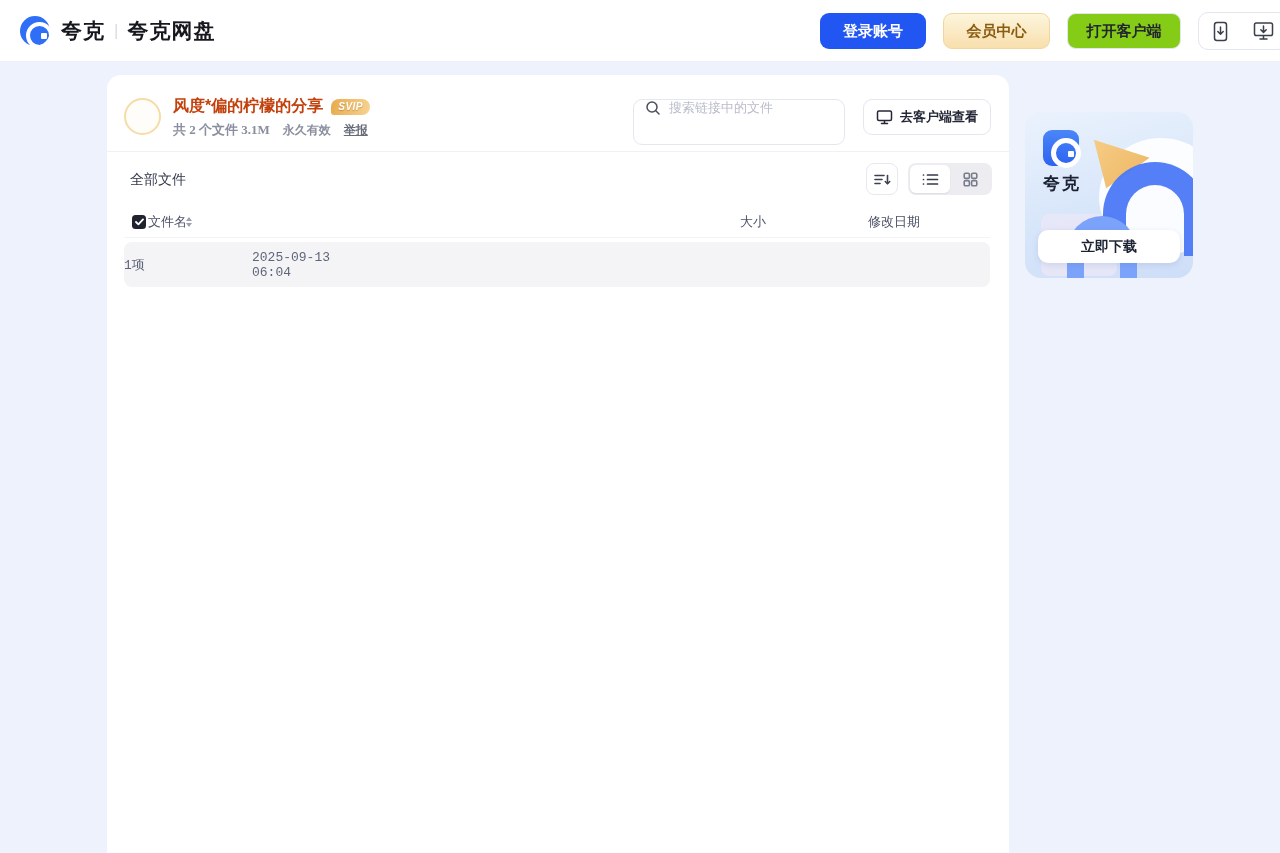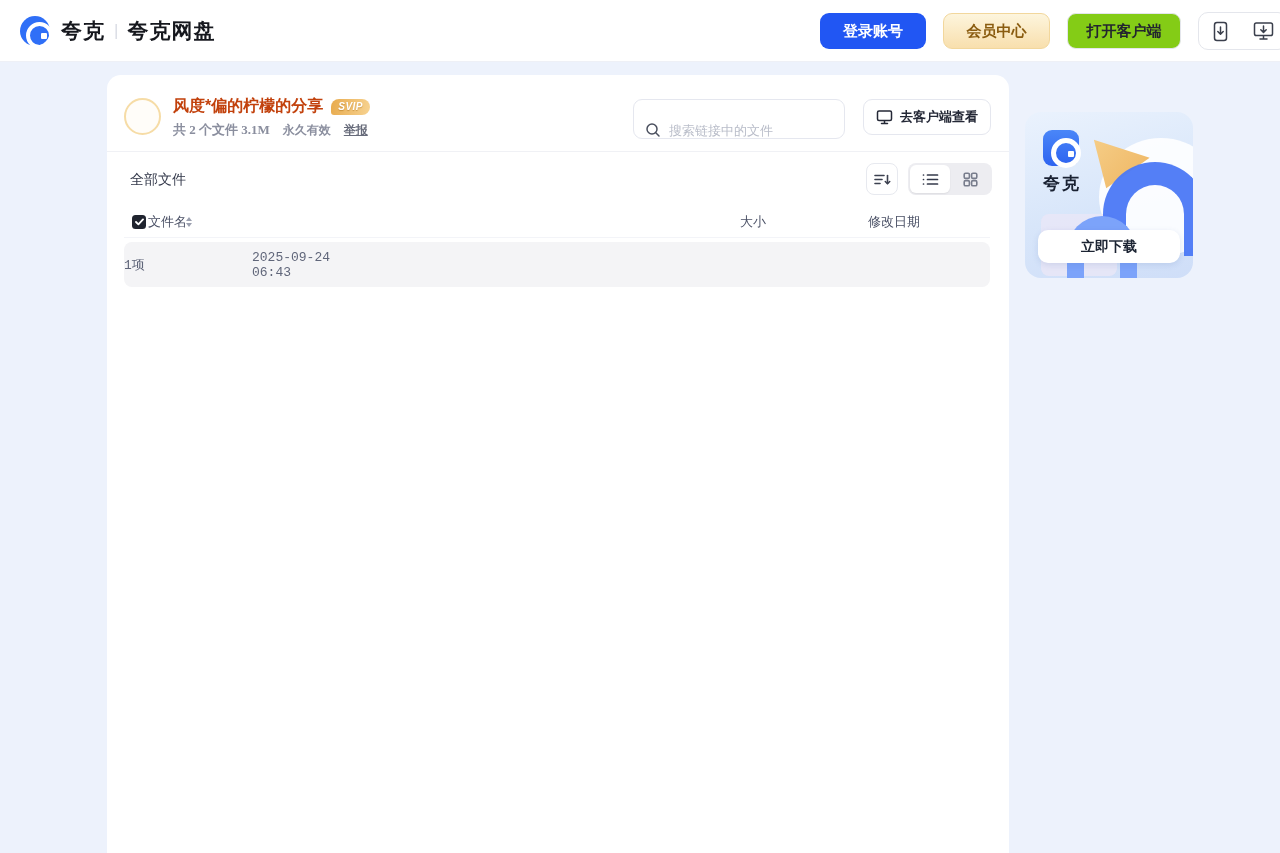--- a/index.html
+++ b/index.html
@@ -29,21 +29,21 @@
   
   .panel { position:absolute; left:107px; top:75px; width:902px; bottom:0; background:#fff; border-radius:14px 14px 0 0; z-index:5; }
   .share-head { position:absolute; left:0; top:0; width:100%; height:77px; border-bottom:1px solid #f0f1f5; }
   .avatar { position:absolute; left:17px; top:23px; width:37px; height:37px; border-radius:50%; border:2px solid #f6dca6; background:#fffdf9; }
   .share-title-row { position:absolute; left:66px; top:21px; display:flex; align-items:center; gap:8px; }
   .share-title { font-size:16px; font-weight:700; color:#c2410c; }
   .svip-badge { height:16px; padding:0 7px 1px; border-radius:8px 8px 8px 3px; background:linear-gradient(100deg,#e8ab4e,#f7d391); color:#fff; font-size:10px; font-style:italic; font-weight:900; display:flex; align-items:center; letter-spacing:.5px; text-shadow:0 1px 1px rgba(160,100,10,.45); }
   .share-meta { position:absolute; left:66px; top:46px; font-size:12px; color:#8a8e9e; display:flex; gap:13px; align-items:center;font-weight:bold; }
   .meta-serif { font-family:"Liberation Serif", serif; font-size:13px; }
   .report-link { color:#676b7a; text-decoration:underline; cursor:pointer; font-size:12px; }
-  .search-box { position:absolute; left:526px; top:24px; width:212px; height:40px; border:1px solid #e5e7ef; border-radius:9px; display:flex; align-items:flex-end; padding:0 11px; gap:8px; background:#fff; }
+  .search-box { position:absolute; left:526px; top:24px; width:212px; height:46px; border:1px solid #e5e7ef; border-radius:9px; display:flex; align-items:flex-start; padding:0 11px; gap:8px; background:#fff; }
   .search-box input { border:none; outline:none; flex:1; font-size:13px; color:#3a3f50; font-family:"Liberation Sans",sans-serif; min-width:0; }
   .search-box input::placeholder { color:#b9bdc9; }
   .client-view-btn { position:absolute; left:756px; top:24px; width:128px; height:36px; border:1px solid #e5e7ef; border-radius:9px; display:flex; align-items:center; justify-content:center; gap:7px; font-size:13px; font-weight:700; color:#242836; cursor:pointer; background:#fff; }
   .section-title { position:absolute; left:23px; top:96px; font-size:14px; color:#33384a; }
   .sort-btn { position:absolute; left:759px; top:88px; width:32px; height:32px; border:1px solid #e7e9ef; border-radius:8px; display:flex; align-items:center; justify-content:center; cursor:pointer; background:#fff; }
   .seg { position:absolute; left:801px; top:88px; width:84px; height:32px; background:#ededf1; border-radius:8px; display:flex; padding:2px; }
   .seg-item { flex:1; display:flex; align-items:center; justify-content:center; border-radius:6px; cursor:pointer; }
   .seg-item.active { background:#fff; box-shadow:0 1px 2px rgba(0,0,0,.07); }
   
   .cols { display:flex; width:100%; align-items:center; }
@@ -194,21 +194,21 @@
         </span>
       </div>
       <div class="c-size th-label">大小</div>
       <div class="c-date th-label">修改日期</div>
     </div>
   </div>
 
   <div class="frow">
     <div class="cols">
       <div class="c-size cell-serif">1项</div>
-      <div class="c-date cell-serif">2025-09-24 06:43</div>
+      <div class="c-date cell-serif">2025-09-13 06:04</div>
     </div>
   </div>
 
 </div>
 
 <div class="promo">
   <div class="decor-cloud"></div>
   <div class="decor-tri"></div>
   <div class="decor-box"></div>
   <div class="decor-arch-big"></div>

